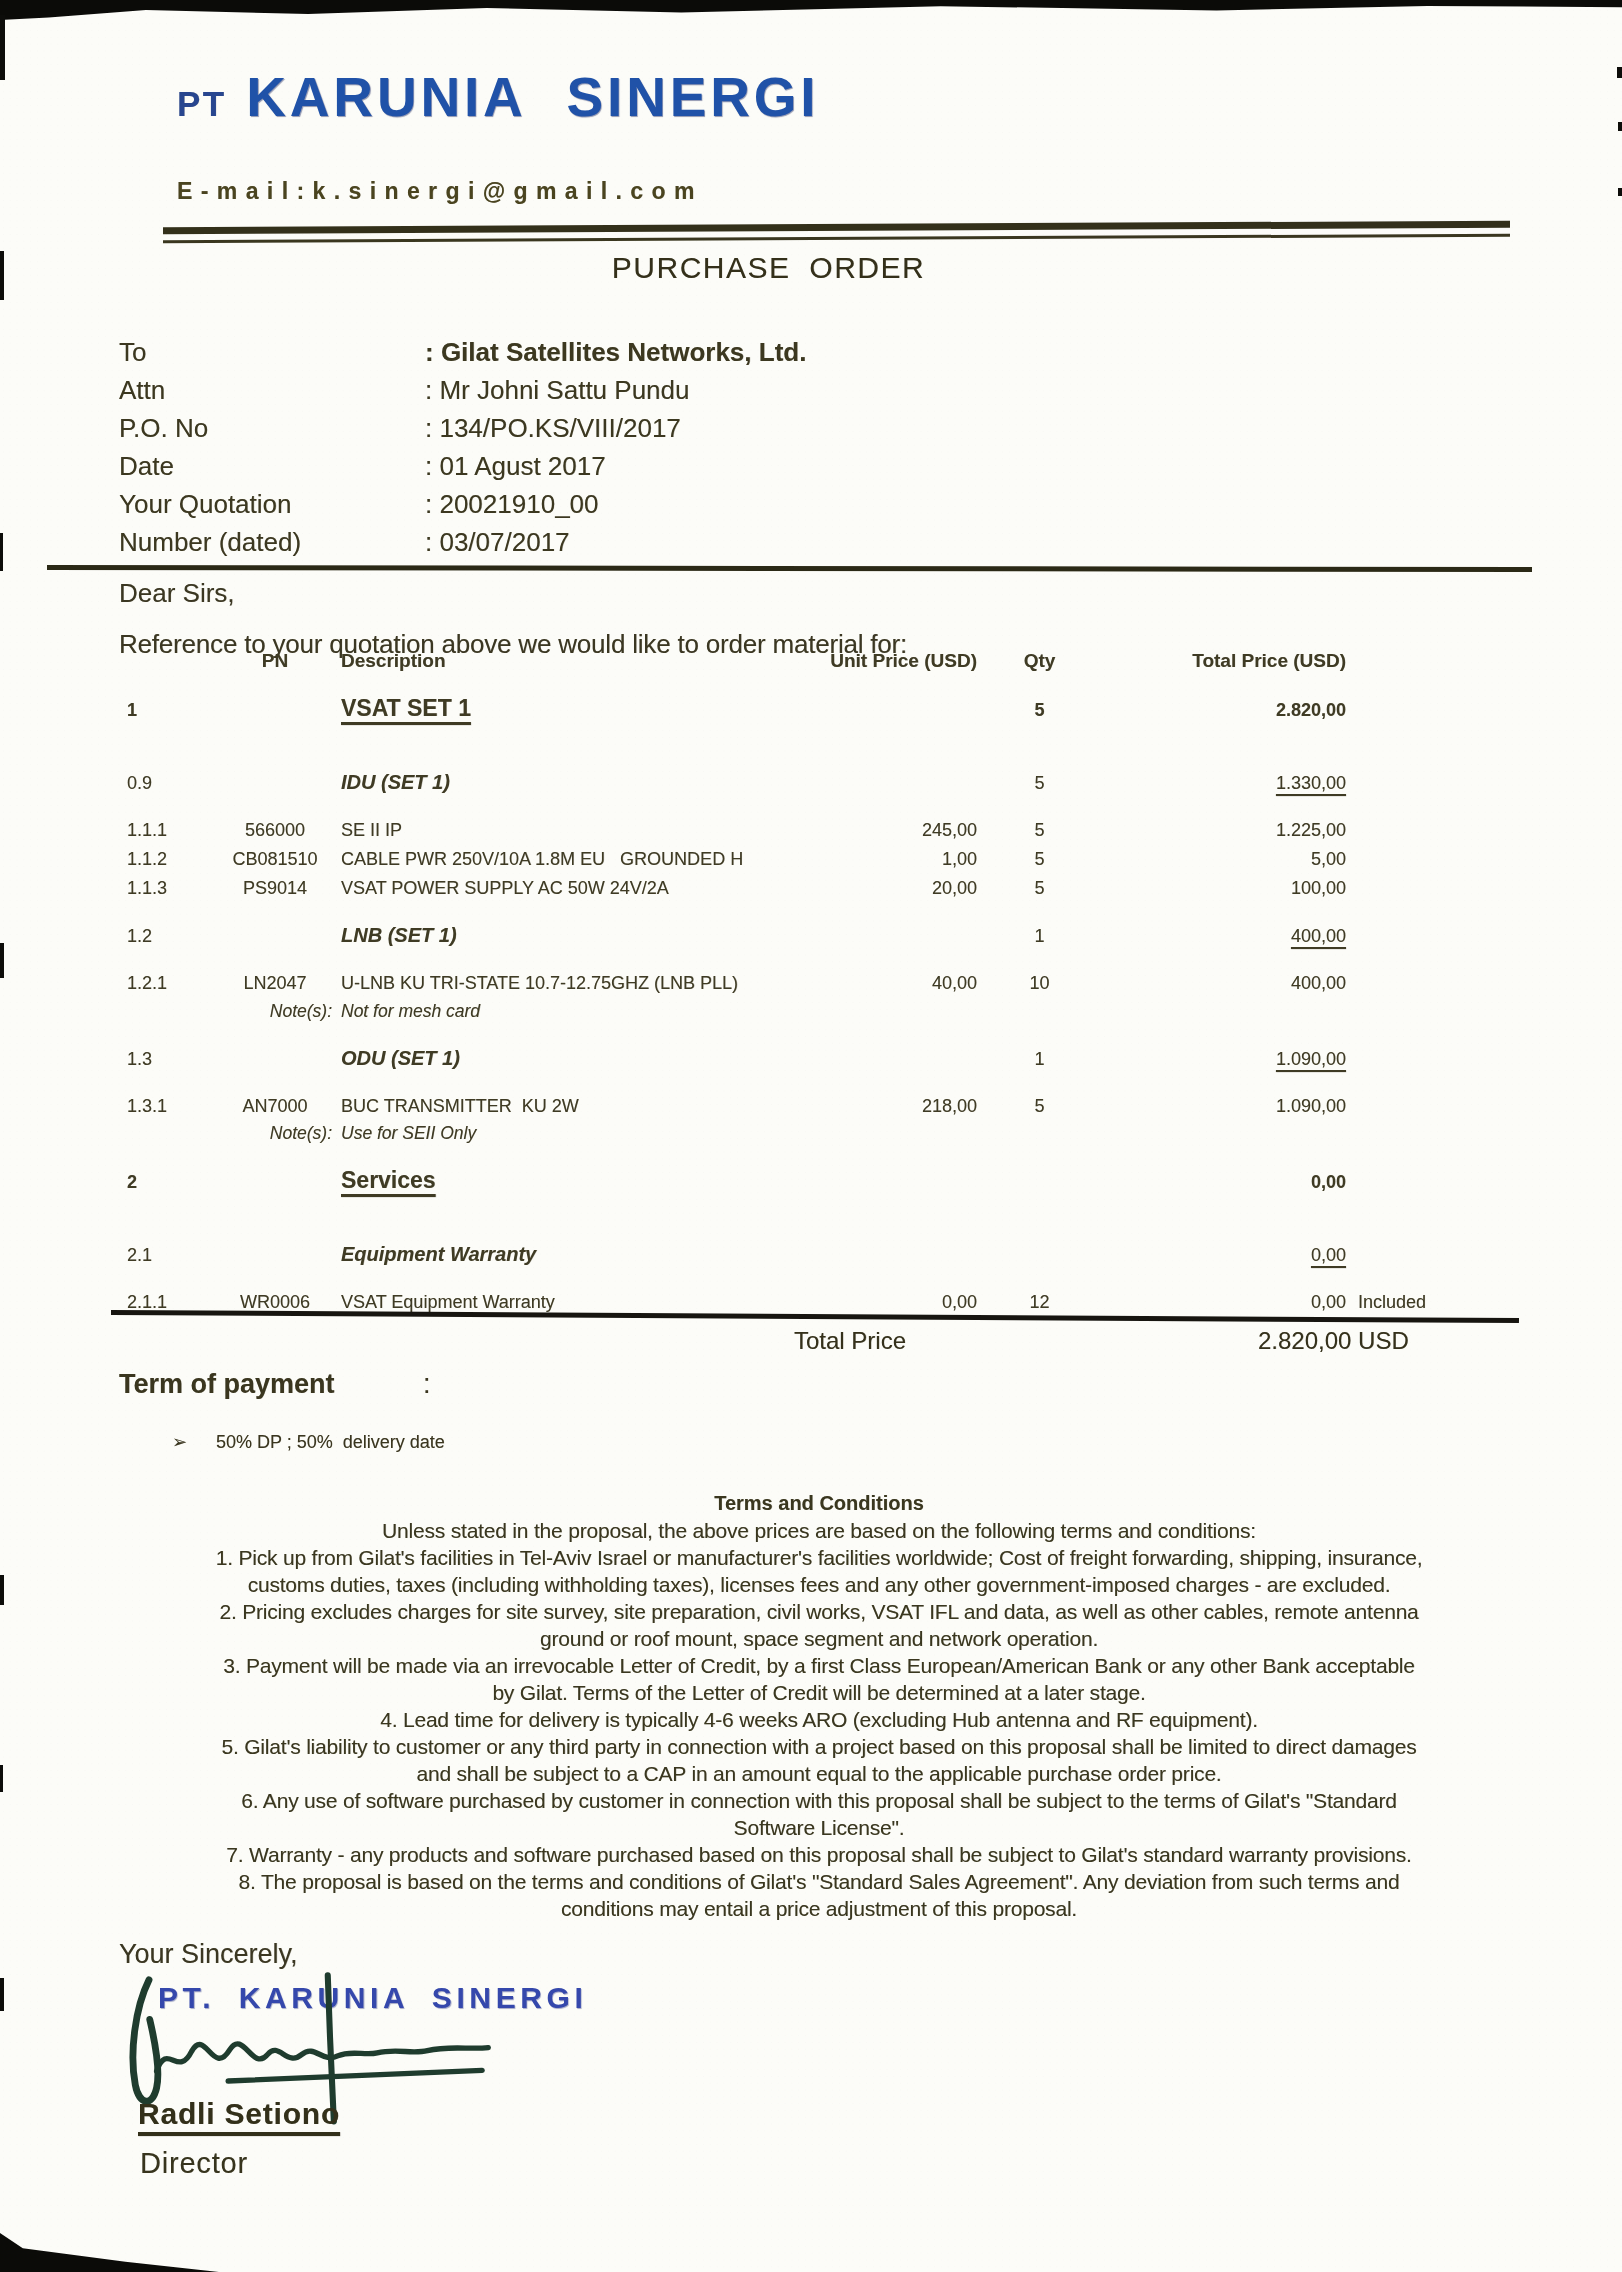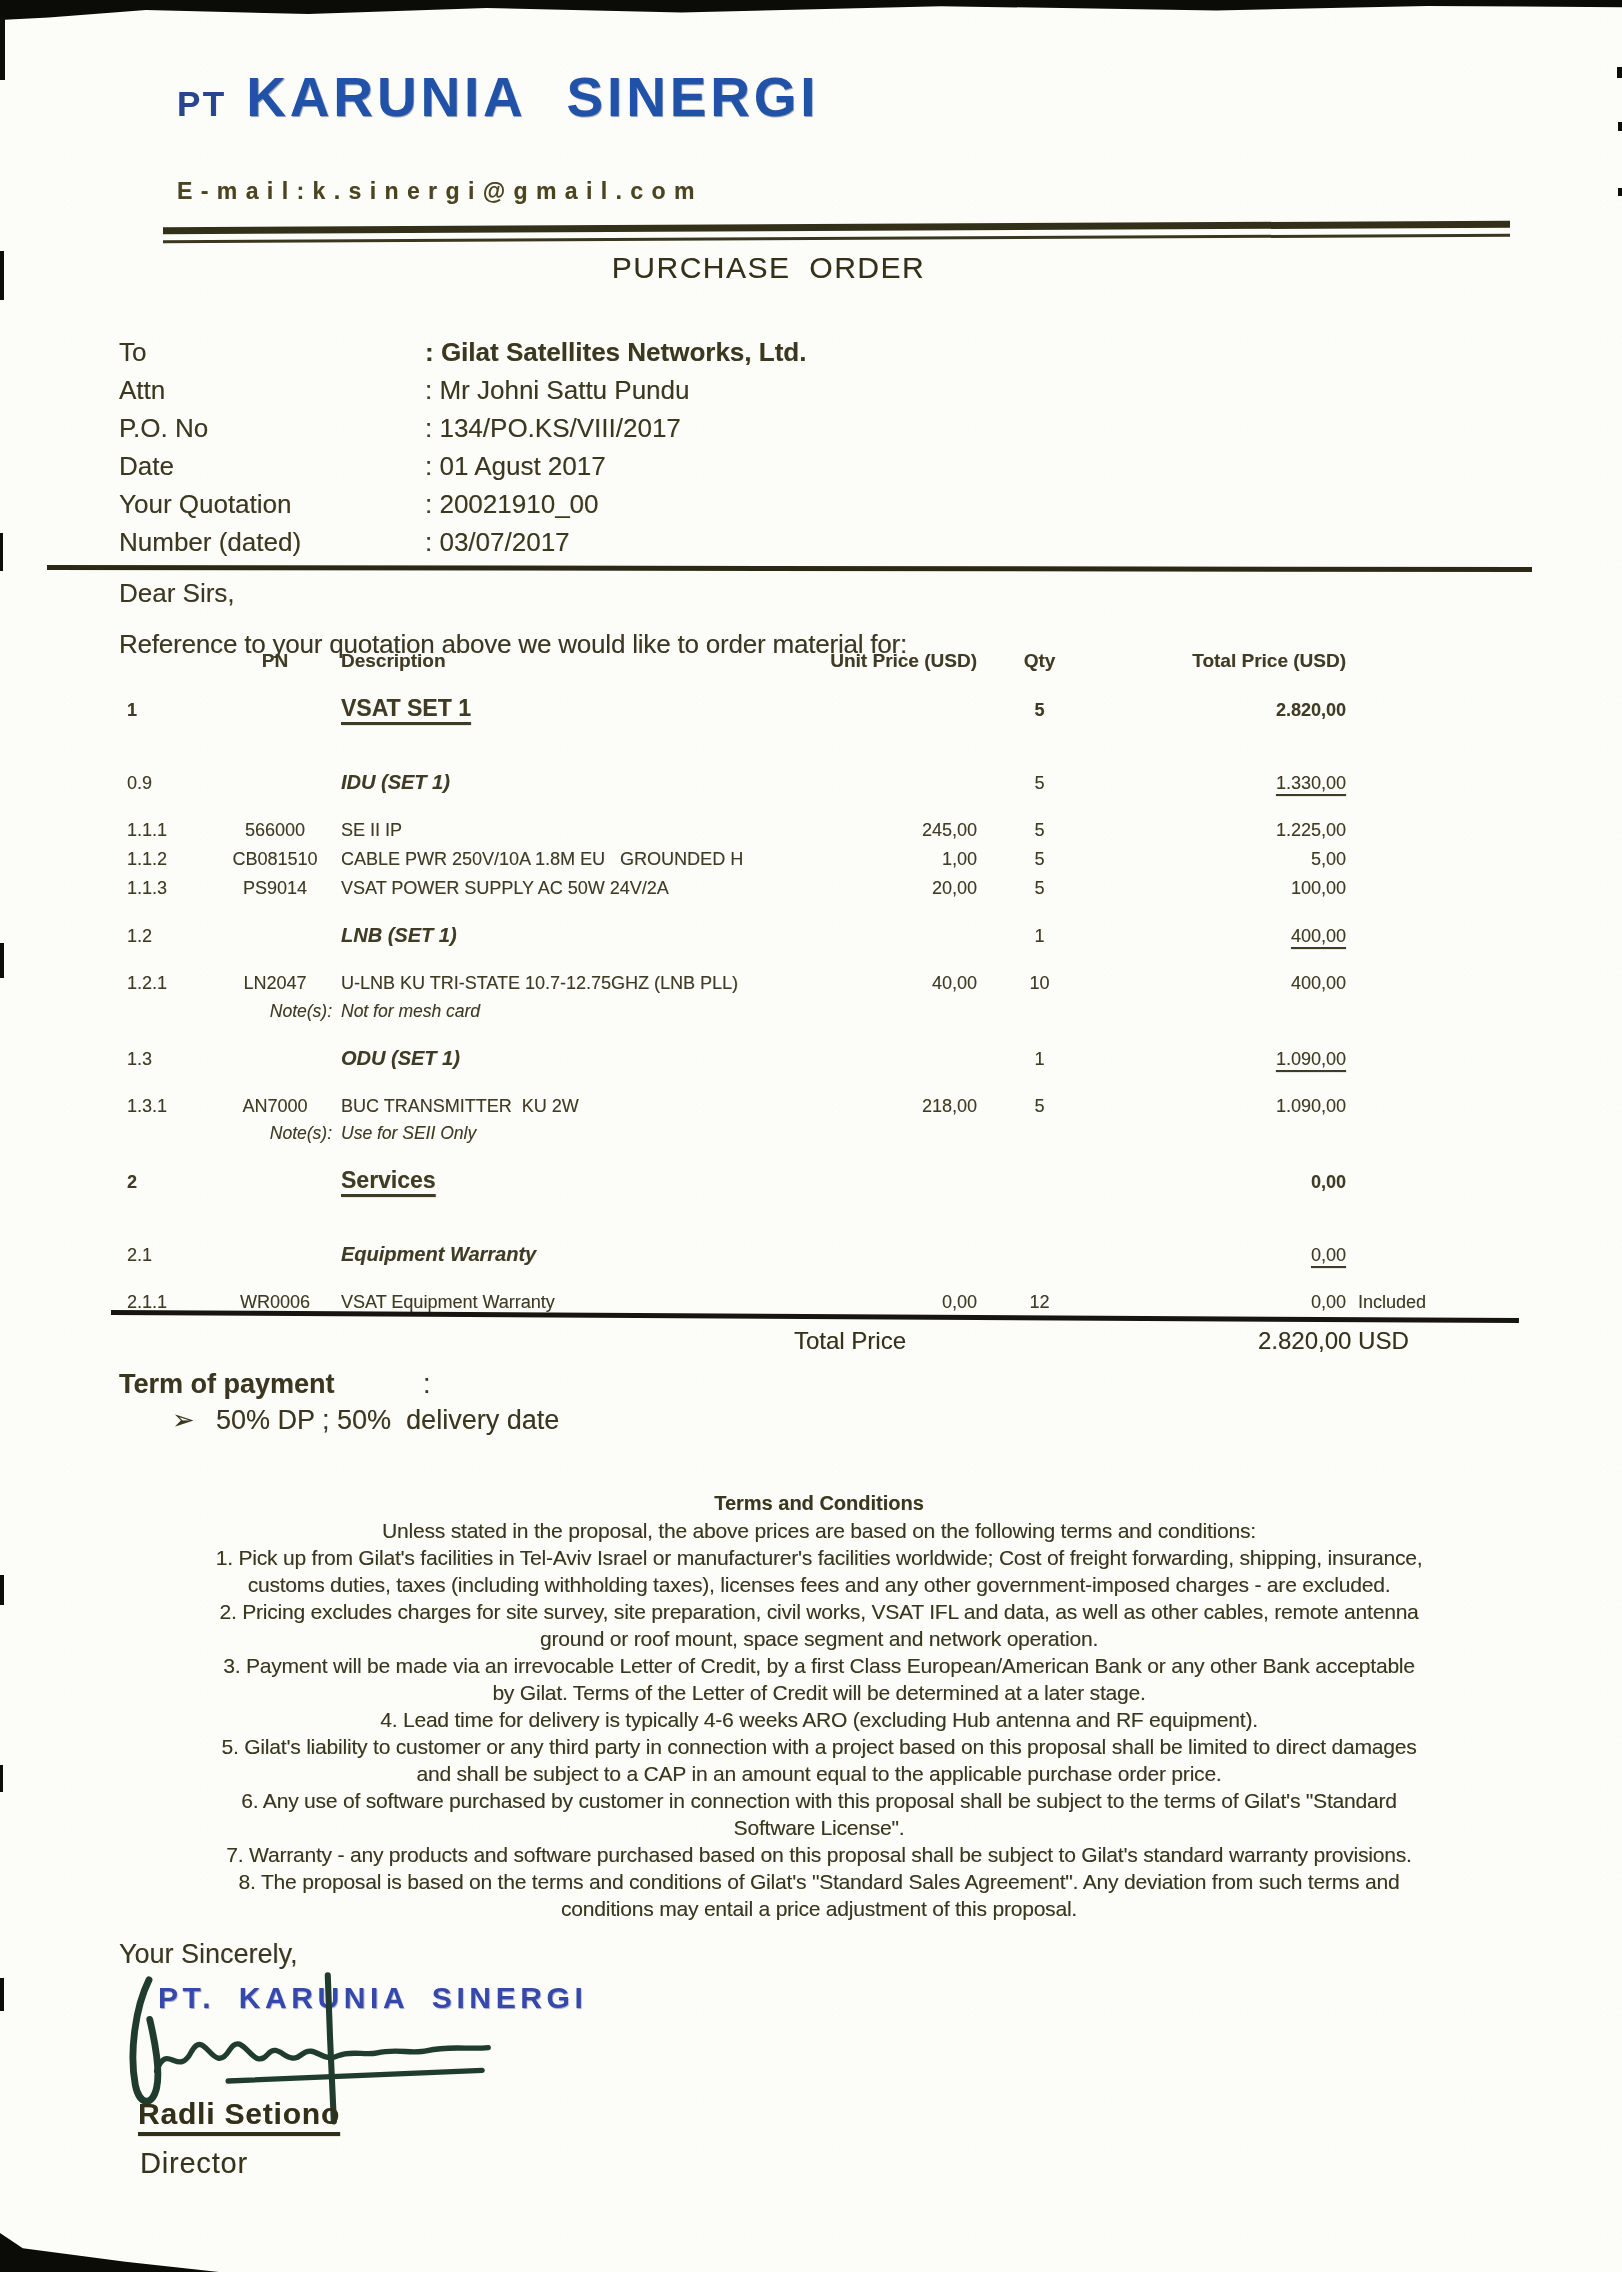--- a/index.html
+++ b/index.html
@@ -62,21 +62,21 @@
   .trow.note .c-pn { font-style:italic; text-align:right; font-size:17.5px; }
   .trow.note .c-desc { font-style:italic; font-size:17.5px; }
   .rule-c { position:absolute; top:1310px; left:111px; width:1408px; height:5.3px; background:#171510; transform:rotate(0.33deg); transform-origin:left center; }
   .total-row { position:absolute; top:1327px; left:128px; width:1461px; height:33px; font-weight:normal; color:#35311b; }
   .total-label { position:absolute; left:666px; font-size:24px; }
   .total-value { position:absolute; left:1130px; font-size:24px; }
   
   .payment { position:absolute; top:1369px; left:119px; font-size:27px; color:#3a361f; }
   .pay-line1 { display:flex; }
   .pay-label { width:304px; flex:0 0 304px;font-weight:bold; }
-  .pay-line2 { margin-top:4px; padding-left:53px; font-size:27px; }
+  .pay-line2 { margin-top:31px; padding-left:53px; font-size:18px; }
   .pay-bullet { display:inline-block; width:44px; }
   .pay-text { white-space:pre-wrap; }
   
   .tc { position:absolute; top:1490px; left:123px; width:1392px; color:#3a371f;text-align:center; }
   .tc-head { font-size:20px; font-weight:bold; line-height:27px; }
   .tc-line { font-size:21px; letter-spacing:-0.2px; line-height:27px; white-space:nowrap; }
   
   .closing { position:absolute; top:1939px; left:119px; font-size:27px; }
   .stamp { position:absolute; top:1981px; left:158px; font-size:30px; font-weight:bold; color:#2b3fa8;
     letter-spacing:4.6px; word-spacing:10.7px; opacity:0.95; text-shadow:0.8px 0.8px 0.8px rgba(30,40,120,0.4); }

